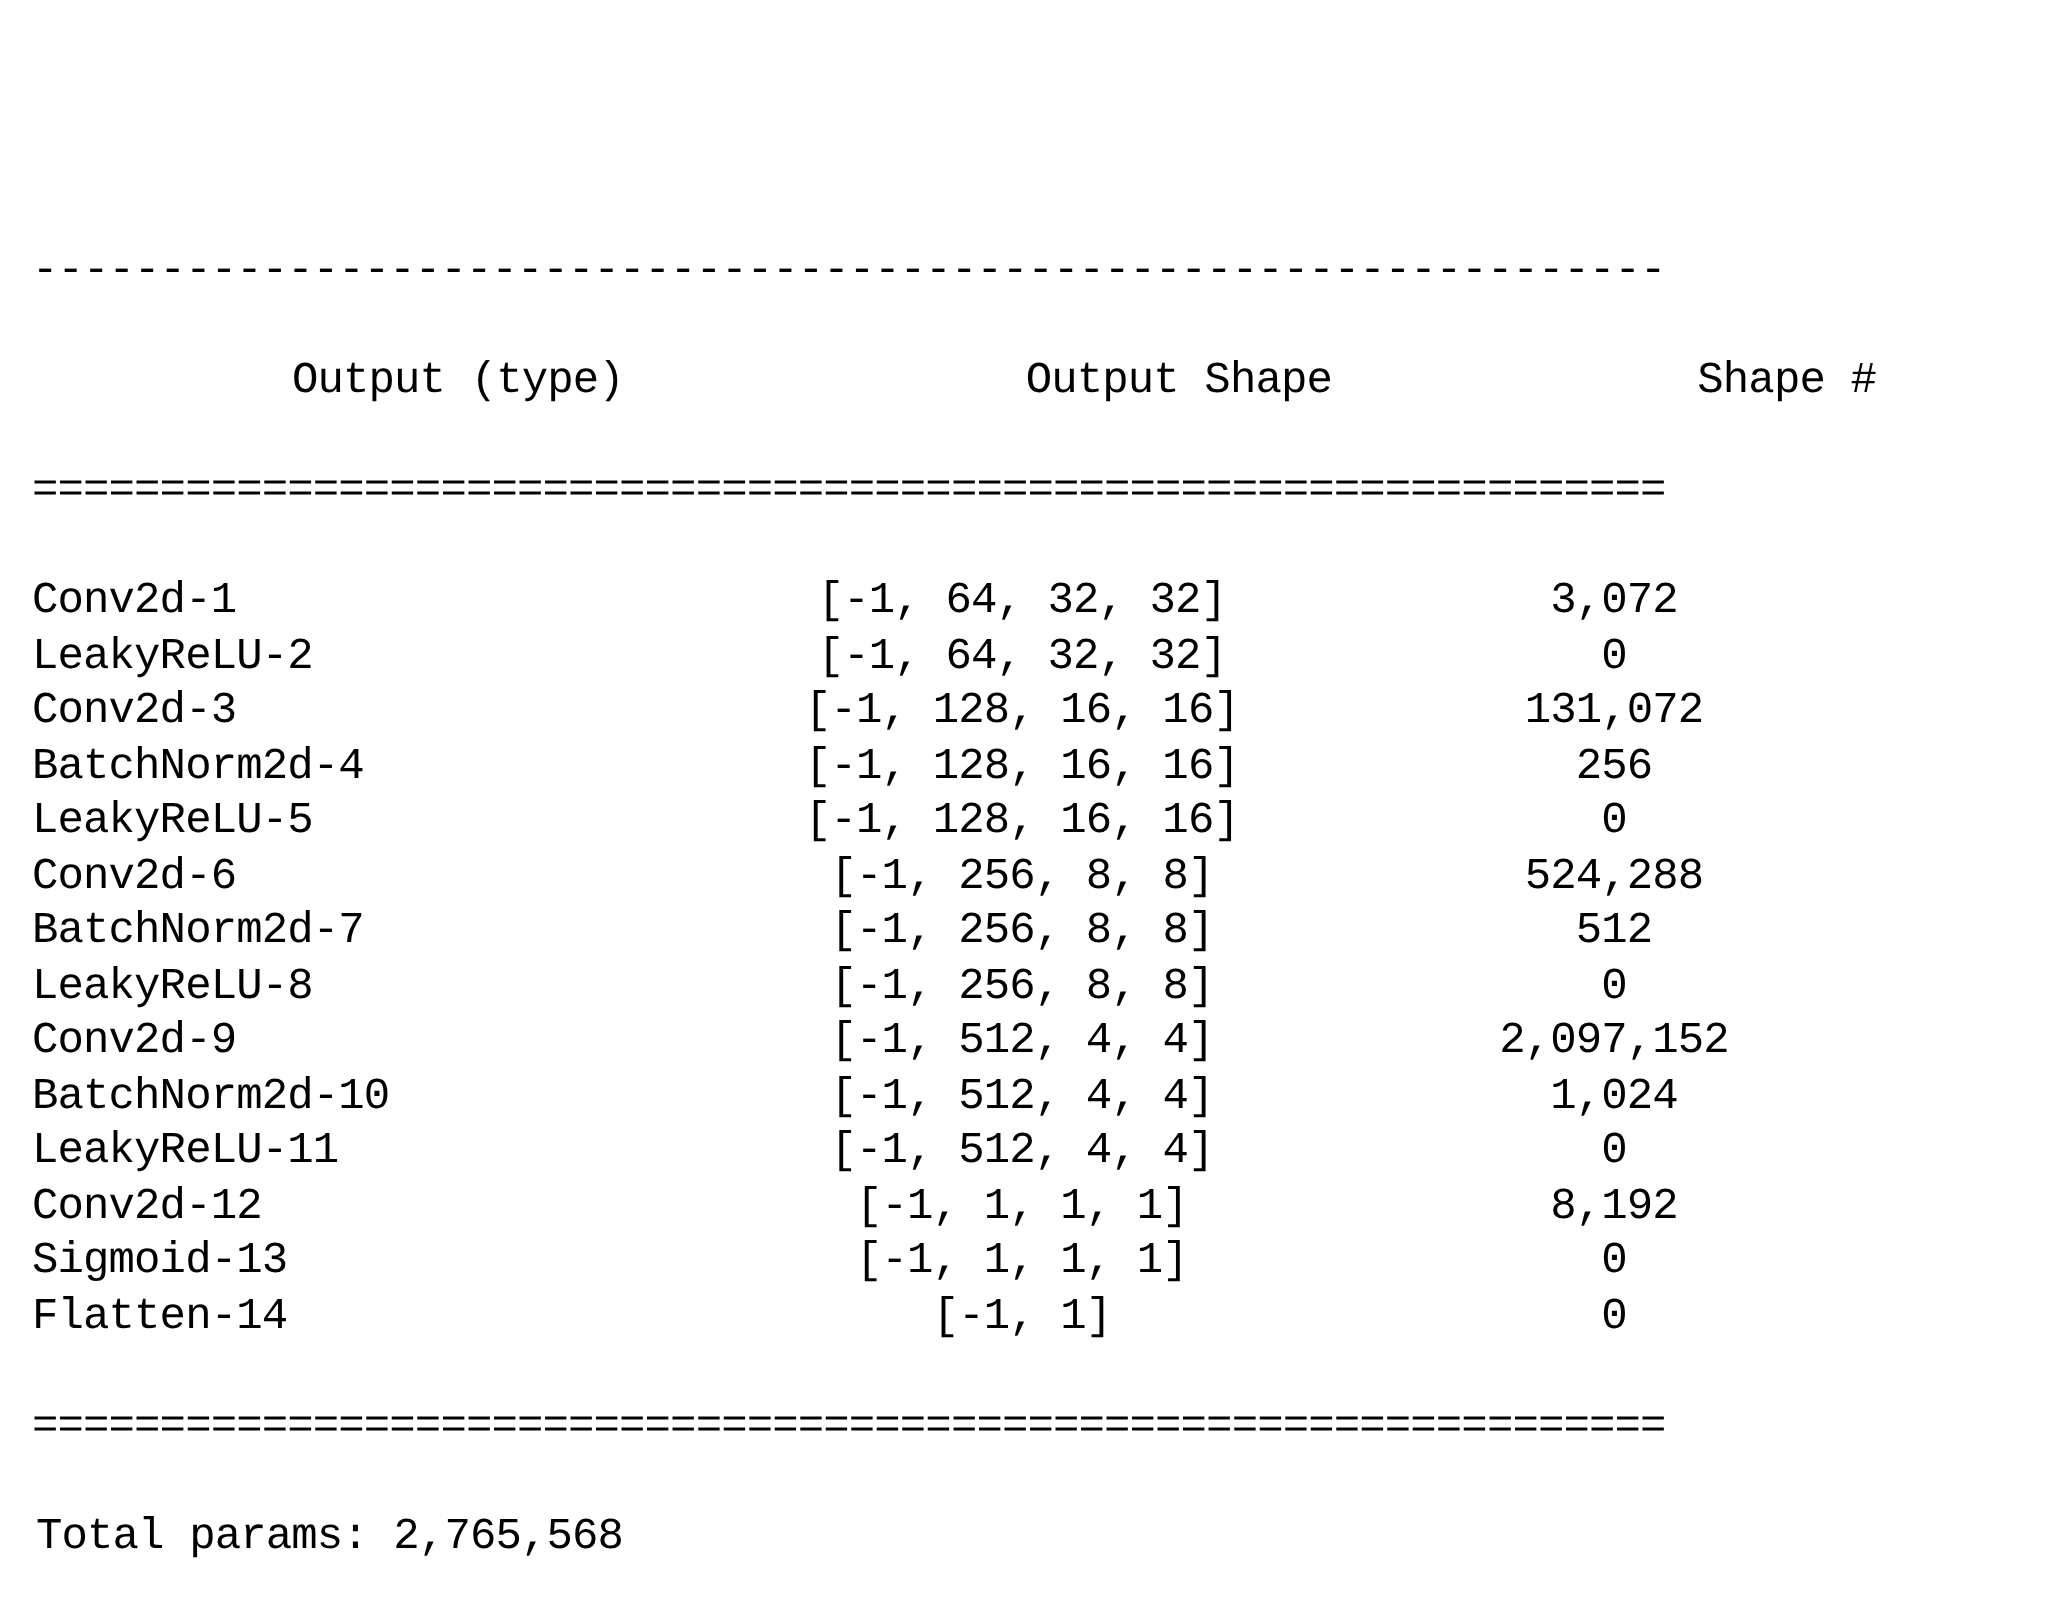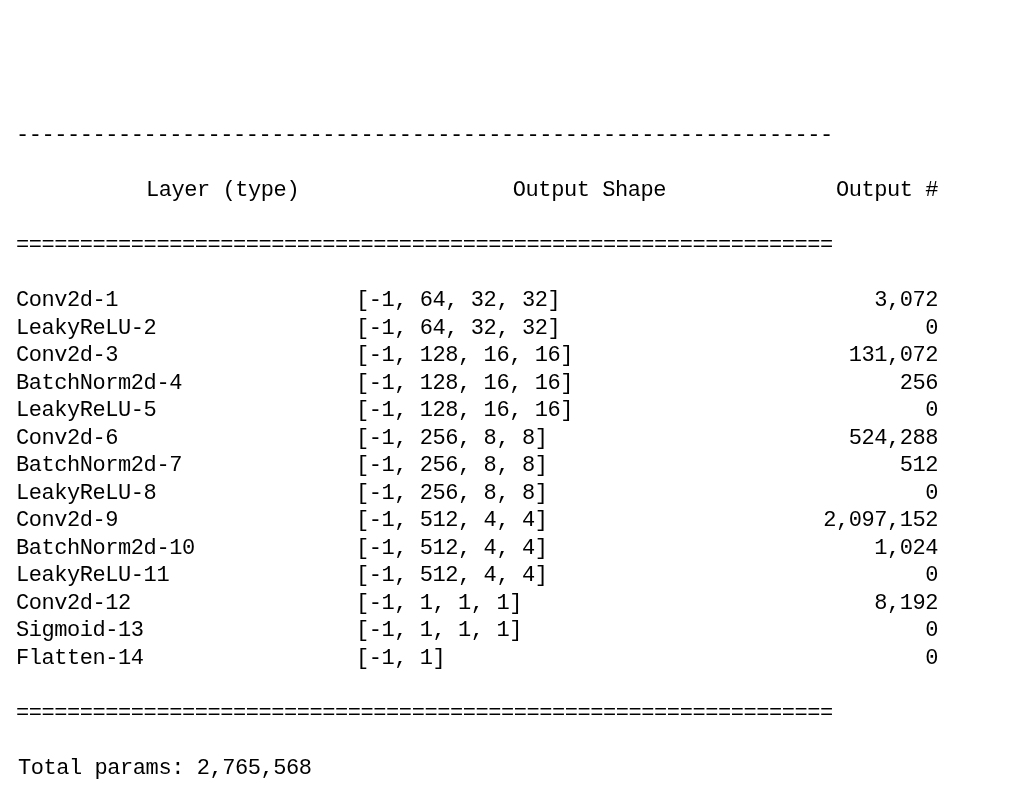--- a/index.html
+++ b/index.html
@@ -26,26 +26,26 @@
     .header-row, .data-row {
       display: flex;
     }
     .col-layer {
       width: 340px;
       text-align: left;
       padding-right: 10px;
     }
     .col-shape {
       width: 320px;
-      text-align: left;
+      text-align: center;
       padding-right: 10px;
     }
     .col-param {
       width: 270px;
-      text-align: right;
+      text-align: center;
       padding-right: 8px;
     }
     .header-row .col-layer {
       text-align: left;
       padding-left: 130px;
     }
     .header-row .col-shape {
       text-align: right;
       padding-left: 120px;
     }
@@ -58,23 +58,23 @@
       padding-left: 2px;
     }
   </style>
 </head>
 <body>
 
 
 
 <div class="dash-line">----------------------------------------------------------------</div>
 <div class="header-row">
-  <span class="col-layer">Layer (type)</span>
+  <span class="col-layer">Output (type)</span>
   <span class="col-shape">Output Shape</span>
-  <span class="col-param">Output #</span>
+  <span class="col-param">Shape #</span>
 </div>
 <div class="eq-line">================================================================</div>
 <div id="rows-container"><div class="data-row"><span class="col-layer">Conv2d-1</span><span class="col-shape">[-1, 64, 32, 32]</span><span class="col-param">3,072</span></div><div class="data-row"><span class="col-layer">LeakyReLU-2</span><span class="col-shape">[-1, 64, 32, 32]</span><span class="col-param">0</span></div><div class="data-row"><span class="col-layer">Conv2d-3</span><span class="col-shape">[-1, 128, 16, 16]</span><span class="col-param">131,072</span></div><div class="data-row"><span class="col-layer">BatchNorm2d-4</span><span class="col-shape">[-1, 128, 16, 16]</span><span class="col-param">256</span></div><div class="data-row"><span class="col-layer">LeakyReLU-5</span><span class="col-shape">[-1, 128, 16, 16]</span><span class="col-param">0</span></div><div class="data-row"><span class="col-layer">Conv2d-6</span><span class="col-shape">[-1, 256, 8, 8]</span><span class="col-param">524,288</span></div><div class="data-row"><span class="col-layer">BatchNorm2d-7</span><span class="col-shape">[-1, 256, 8, 8]</span><span class="col-param">512</span></div><div class="data-row"><span class="col-layer">LeakyReLU-8</span><span class="col-shape">[-1, 256, 8, 8]</span><span class="col-param">0</span></div><div class="data-row"><span class="col-layer">Conv2d-9</span><span class="col-shape">[-1, 512, 4, 4]</span><span class="col-param">2,097,152</span></div><div class="data-row"><span class="col-layer">BatchNorm2d-10</span><span class="col-shape">[-1, 512, 4, 4]</span><span class="col-param">1,024</span></div><div class="data-row"><span class="col-layer">LeakyReLU-11</span><span class="col-shape">[-1, 512, 4, 4]</span><span class="col-param">0</span></div><div class="data-row"><span class="col-layer">Conv2d-12</span><span class="col-shape">[-1, 1, 1, 1]</span><span class="col-param">8,192</span></div><div class="data-row"><span class="col-layer">Sigmoid-13</span><span class="col-shape">[-1, 1, 1, 1]</span><span class="col-param">0</span></div><div class="data-row"><span class="col-layer">Flatten-14</span><span class="col-shape">[-1, 1]</span><span class="col-param">0</span></div></div>
 <div class="eq-line">================================================================</div>
 <div class="summary-line">Total params: 2,765,568</div>
 
 
 
 
 

